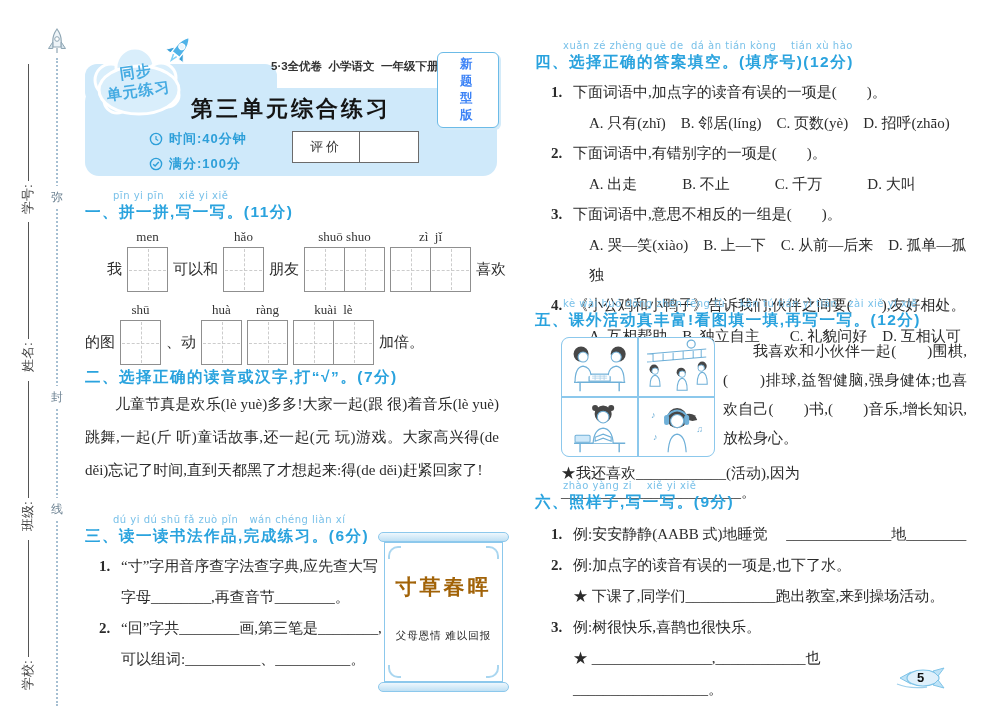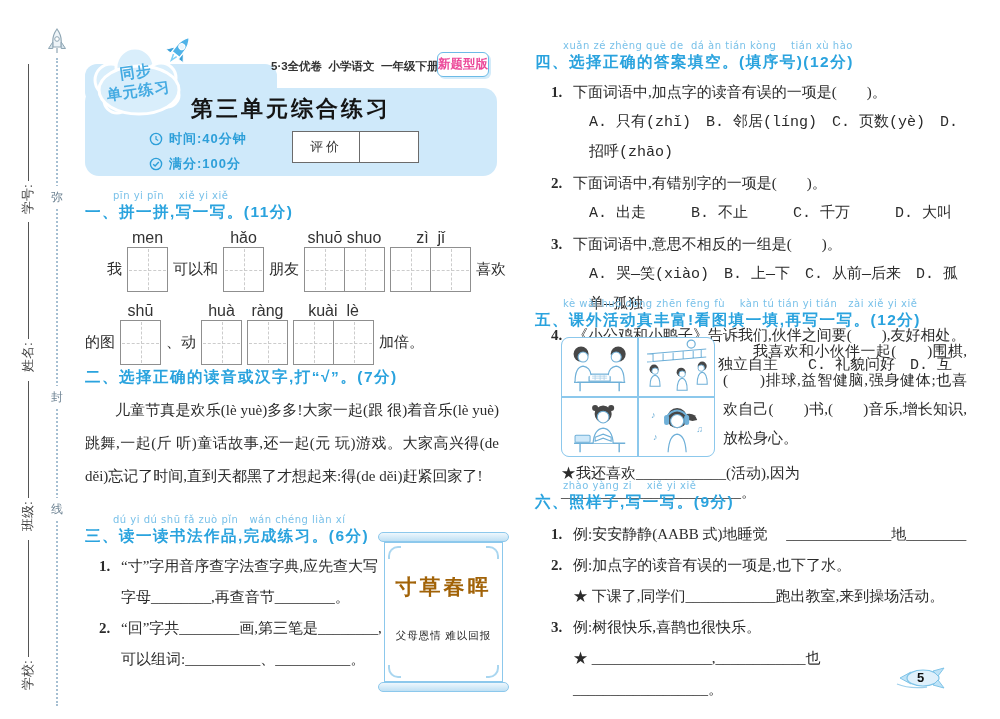--- a/index.html
+++ b/index.html
@@ -22,22 +22,22 @@
   .page-l{position:absolute;left:85px;top:0;width:414px;height:719px;}
   .page-r{position:absolute;left:535px;top:0;width:432px;height:517px;}
   .sec{position:absolute;}
 
   
   .hdr-tab{position:absolute;left:0;top:64px;width:192px;height:40px;background:#cfe9fa;border-radius:12px;}
   .hdr-panel{position:absolute;left:0;top:88px;width:412px;height:88px;background:#cfe9fa;border-radius:14px;}
   .hdr-meta{position:absolute;left:186px;top:59px;width:170px;font-family:"Liberation Sans",sans-serif;
             font-size:11.5px;font-weight:bold;color:#333;white-space:pre;}
   .edition-badge{position:absolute;left:352px;top:52px;background:#fff;border:1.5px solid #6cbbe7;
-            border-radius:6px;padding:3px 0;font-family:"Liberation Sans",sans-serif;font-size:12.5px;
-            font-weight:bold;color:#ec4899;box-shadow:2px 2px 0 #d4ebf9;}
+            border-radius:6px;padding:3px 22px;font-family:"Liberation Sans",sans-serif;font-size:12.5px;
+            font-weight:bold;color:#3b82f6;box-shadow:2px 2px 0 #d4ebf9;}
   .paper-title{position:absolute;left:0;top:94px;width:412px;margin:0;text-align:center;
             font-family:"Liberation Sans",sans-serif;font-size:22px;font-weight:bold;
             letter-spacing:3px;color:#141414;}
   .info{position:absolute;left:64px;top:130px;}
   .info-row{display:flex;align-items:center;gap:6px;margin-bottom:7px;
             font-family:"Liberation Sans",sans-serif;font-size:13px;font-weight:bold;
             color:#2d9fd9;letter-spacing:1px;}
   .eval{position:absolute;left:207px;top:131px;width:125px;height:30px;border:1px solid #6b6b6b;
         background:#fff;display:flex;}
   .eval-l{width:66px;border-right:1px solid #6b6b6b;display:flex;align-items:center;justify-content:center;
@@ -56,33 +56,33 @@
       margin:0 0 0 28px;white-space:pre;}
   .h{margin:1px 0 0 0;font-family:"Liberation Sans",sans-serif;font-size:15.5px;font-weight:bold;
      color:#2aa3de;letter-spacing:1.5px;}
 
   
   .wrow{display:flex;align-items:flex-end;gap:5px;}
   .r1{margin:6px 0 0 22px;}
   .r2{margin:10px 0 0 0;}
   .wt{padding-bottom:13px;font-size:15px;white-space:nowrap;}
   .bu{display:flex;flex-direction:column;align-items:center;}
-  .bpy{font-family:Liberation Sans, sans-serif;font-size:16px;color:#333;height:18px;white-space:pre;}
+  .bpy{font-family:Liberation Serif, serif;font-size:13px;color:#333;height:18px;white-space:pre;}
   .wbg{display:flex;}
   .wb{position:relative;width:41px;height:45px;border:1px solid #8f8f8f;background:#fff;box-sizing:border-box;}
   .wb + .wb{margin-left:-1px;}
   .wb::before{content:"";position:absolute;left:1px;right:1px;top:50%;border-top:1px dashed #cccccc;}
   .wb::after{content:"";position:absolute;top:1px;bottom:1px;left:50%;border-left:1px dashed #cccccc;}
 
   
-  .para{margin:6px 0 0 0;font-size:15px;line-height:33px;text-indent:2em;text-align:justify;}
+  .para{margin:0 0 0 0;font-size:15px;line-height:33px;text-indent:2em;text-align:justify;}
   .item{display:flex;font-size:15px;line-height:31px;}
   .no{font-weight:bold;width:22px;flex:none;}
   .itext{flex:1;white-space:pre-wrap;}
-  .opts{margin-left:38px;font-size:15px;line-height:30px;white-space:pre-wrap;font-family:Liberation Mono, monospace;}
+  .opts{margin-left:38px;font-size:15px;line-height:30px;white-space:pre-wrap;}
   .starline{margin-left:22px;font-size:15px;line-height:31px;white-space:pre-wrap;}
 
   
   .s1{left:0;top:190px;width:414px;}
   .s2{left:0;top:366px;width:414px;}
   .s3{left:0;top:514px;width:414px;}
   .s3-items{width:294px;margin:4px 0 0 14px;}
   .s4{left:0;top:40px;width:432px;}
   .s4-items{margin:4px 0 0 16px;}
   .s5{left:0;top:298px;width:432px;}

